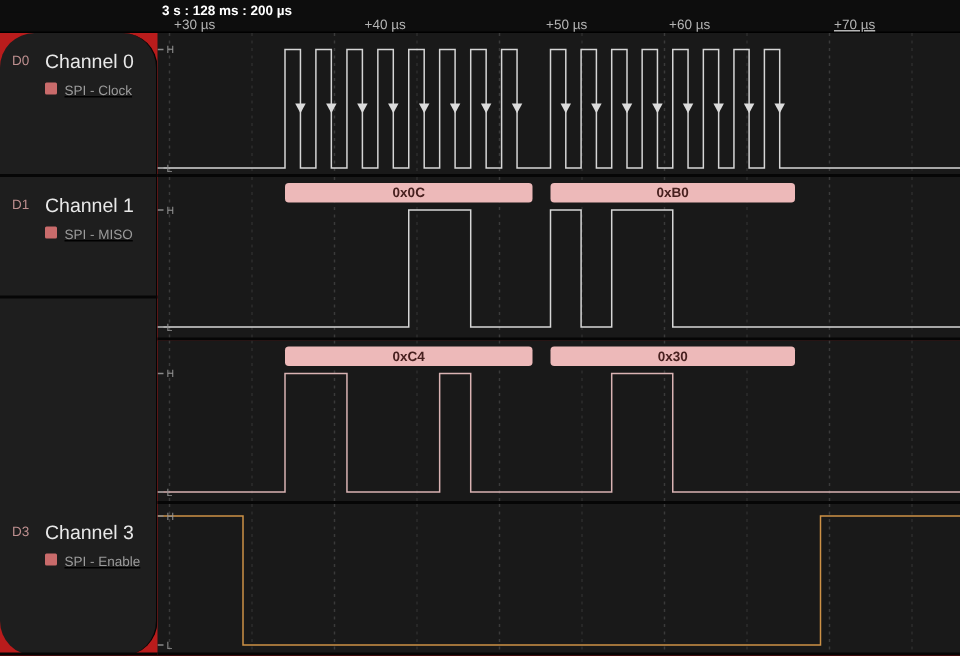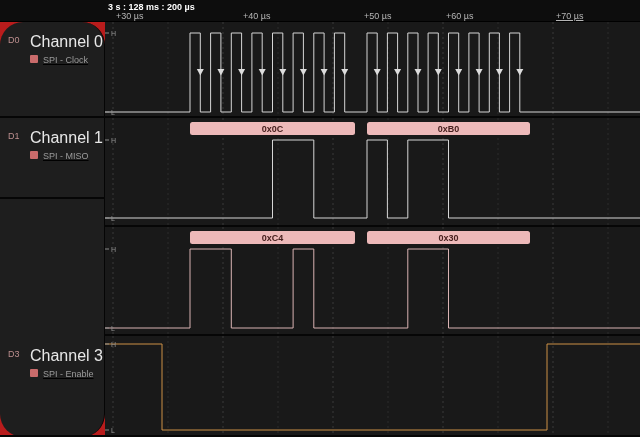--- a/index.html
+++ b/index.html
@@ -9,21 +9,21 @@
 
   
   .header { position:absolute; left:0; top:0; width:640px; height:22px; background:#0d0d0d; border-bottom:1px solid #000; z-index:5; }
   .timestamp { position:absolute; left:108px; top:2px; font-size:9px; font-weight:bold; color:#ffffff; white-space:nowrap; }
   .marker-label { position:absolute; top:11px; font-size:9px; color:#b5b5b5; white-space:nowrap; }
 
   
   .sidebar { position:absolute; left:0; top:22px; width:105px; height:415px; background:#1e1e1e; border-right:1px solid #050505; z-index:4;border-radius:23px; }
   .ch-block { position:absolute; left:0; width:105px; border-bottom:2px solid #060606; }
   .ch-id { position:absolute; left:8px; top:13px; font-size:9px; color:#bd8f8f; }
-  .ch-name { position:absolute; left:30px; top:11px; font-size:16px; color:#e8e8e8; }
+  .ch-name { position:absolute; left:30px; top:11px; font-size:13px; color:#e8e8e8; }
   .ch-role-row { position:absolute; left:30px; top:33px; display:flex; gap:5px;text-decoration:underline; }
   .sq { width:8px; height:8px; border-radius:1px; flex:0 0 auto; }
   .ch-role { font-size:9px; color:#9b9b9b; white-space:nowrap; }
 
   
   .rows { position:absolute; left:105px; top:22px; width:535px; height:415px; }
   .wave-row { position:absolute; left:0; width:535px; background:#191919; border-bottom:2px solid #060606; }
   .wave-row svg { display:block; }
 </style>
 </head>

